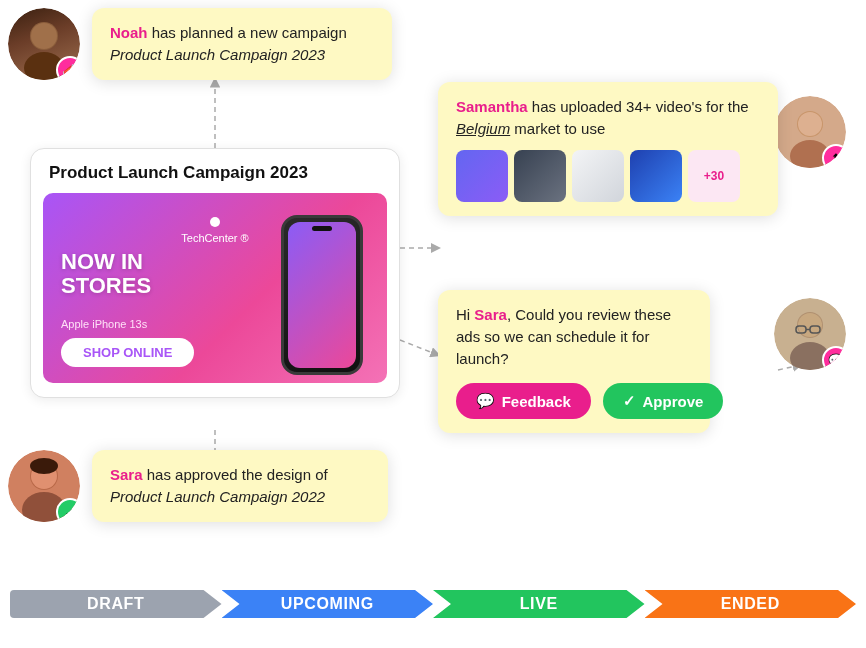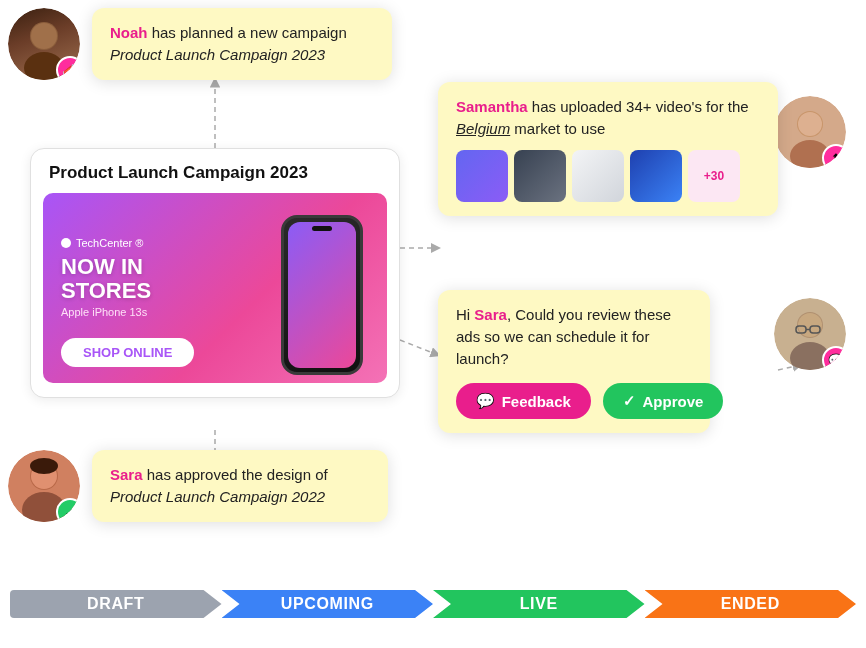--- a/index.html
+++ b/index.html
@@ -107,42 +107,42 @@
       align-items: flex-end;
     }
     .banner-inner {
       padding: 16px 18px;
       width: 100%;
     }
     .banner-brand {
       color: #fff;
       font-size: 11px;
       margin-bottom: 6px;
-      display: flex; align-items: center; gap: 5px;
+      display: flex; align-items: center; gap: 5px; flex-direction: column;
     }
     .banner-brand-dot {
       width: 10px; height: 10px;
       background: #fff;
       border-radius: 50%;
       display: inline-block;
     }
     .banner-headline {
       color: #fff;
       font-weight: 900;
       font-size: 22px;
       line-height: 1.1;
       text-shadow: 0 1px 4px rgba(0,0,0,0.2);
     }
     .banner-subtext {
       color: #ffe0f7;
       font-size: 11px;
-      margin-top: 3px;
+      margin-top: 20px;
     }
     .banner-cta {
-      margin-top: 20px;
+      margin-top: 8px;
       background: #fff;
       color: #a855f7;
       font-weight: 700;
       font-size: 13px;
       border-radius: 20px;
       padding: 7px 22px;
       display: inline-block;
     }
     .banner-phone {
       position: absolute;

